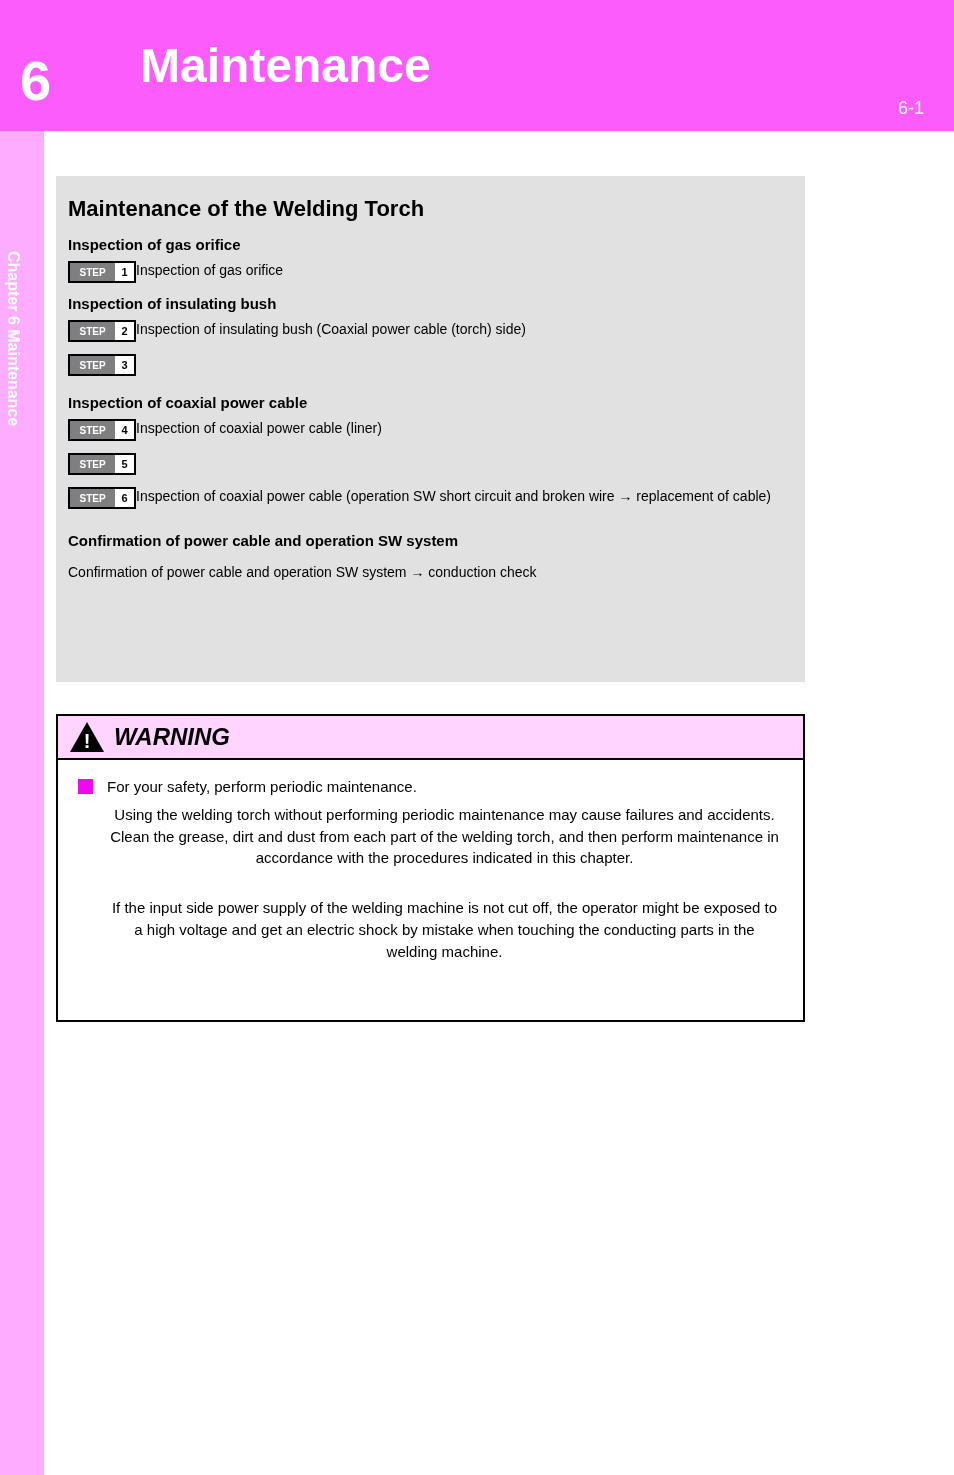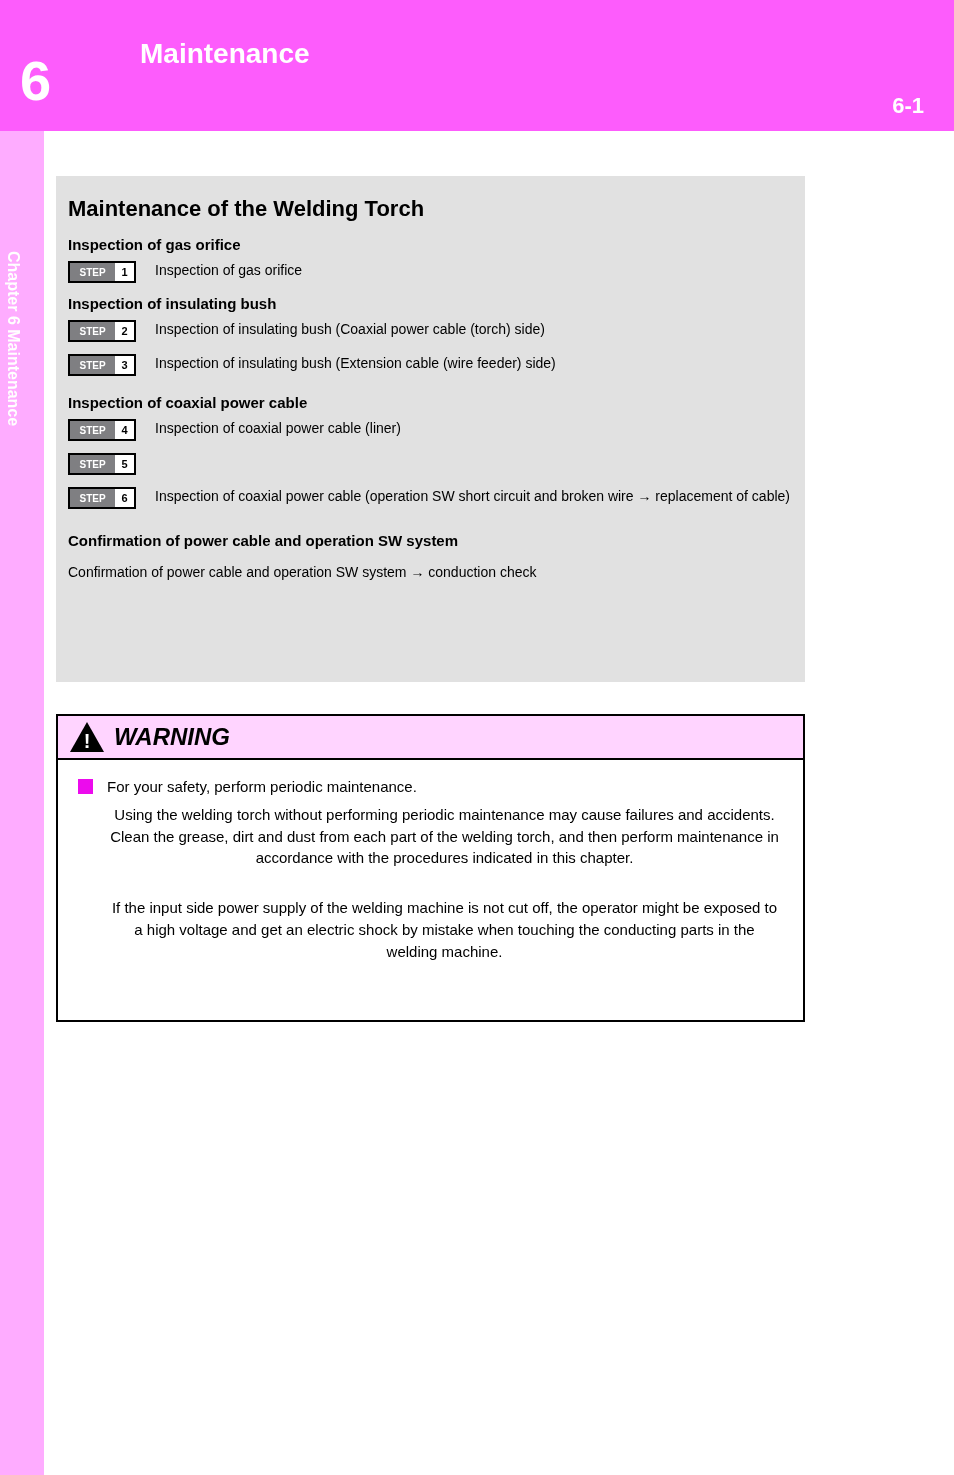--- a/index.html
+++ b/index.html
@@ -14,37 +14,37 @@
       width: 954px;
       height: 131px;
       background: #fd5cfc;
       position: relative;
     }
     .header-page {
       position: absolute;
       right: 30px;
       bottom: 12px;
       color: #fff;
-      font-size: 22px;
-      font-weight: bold;
+      font-size: 18px;
+      font-weight: normal;
     }
     .chapter-num {
       position: absolute;
       left: 20px;
       top: 48px;
       color: #fff;
       font-size: 56px;
       font-weight: bold;
     }
     .chapter-title {
       position: absolute;
       left: 140px;
       top: 38px;
       color: #fff;
-      font-size: 28px;
+      font-size: 48px;
       font-weight: bold;
     }
     .sidebar {
       position: absolute;
       left: 0;
       top: 131px;
       width: 44px;
       height: 1344px;
       background: #feacff;
       z-index: 1;
@@ -83,21 +83,21 @@
       display: flex;
       align-items: flex-start;
       margin-bottom: 12px;
       font-size: 14px;
     }
     .step-badge {
       width: 68px;
       height: 22px;
       border: 2px solid #000;
       display: inline-flex;
-      margin-right: 19px;
+      margin-right: 0;
       flex-shrink: 0;
     }
     .step-badge .dark {
       width: 48px;
       height: 100%;
       background: #7f7f82;
       color: #fff;
       font-size: 10px;
       display: flex;
       align-items: center;
@@ -202,21 +202,20 @@
       <span class="dark">STEP</span>
       <span class="num">2</span>
     </span>
     <span class="step-text">Inspection of insulating bush (Coaxial power cable (torch) side)</span>
   </div>
   <div class="step-row">
     <span class="step-badge">
       <span class="dark">STEP</span>
       <span class="num">3</span>
     </span>
-    <span class="step-text">Inspection of insulating bush (Extension cable (wire feeder) side)</span>
   </div>
 
   <div class="section-label" style="margin-top:18px">Inspection of coaxial power cable</div>
   <div class="step-row">
     <span class="step-badge">
       <span class="dark">STEP</span>
       <span class="num">4</span>
     </span>
     <span class="step-text">Inspection of coaxial power cable (liner)</span>
   </div>

